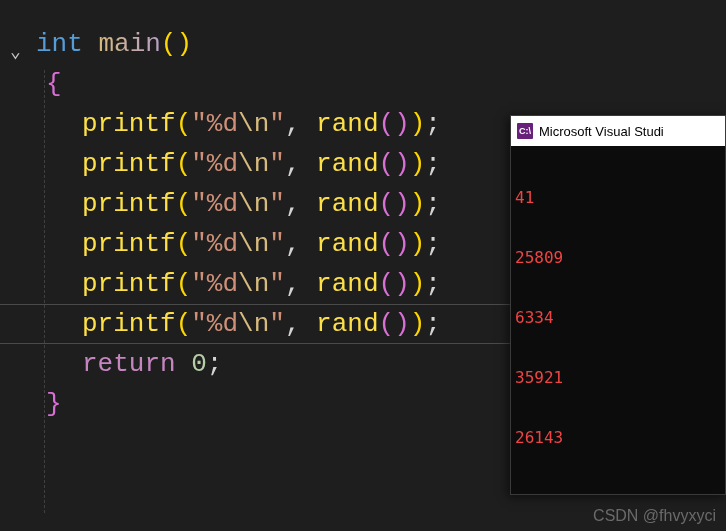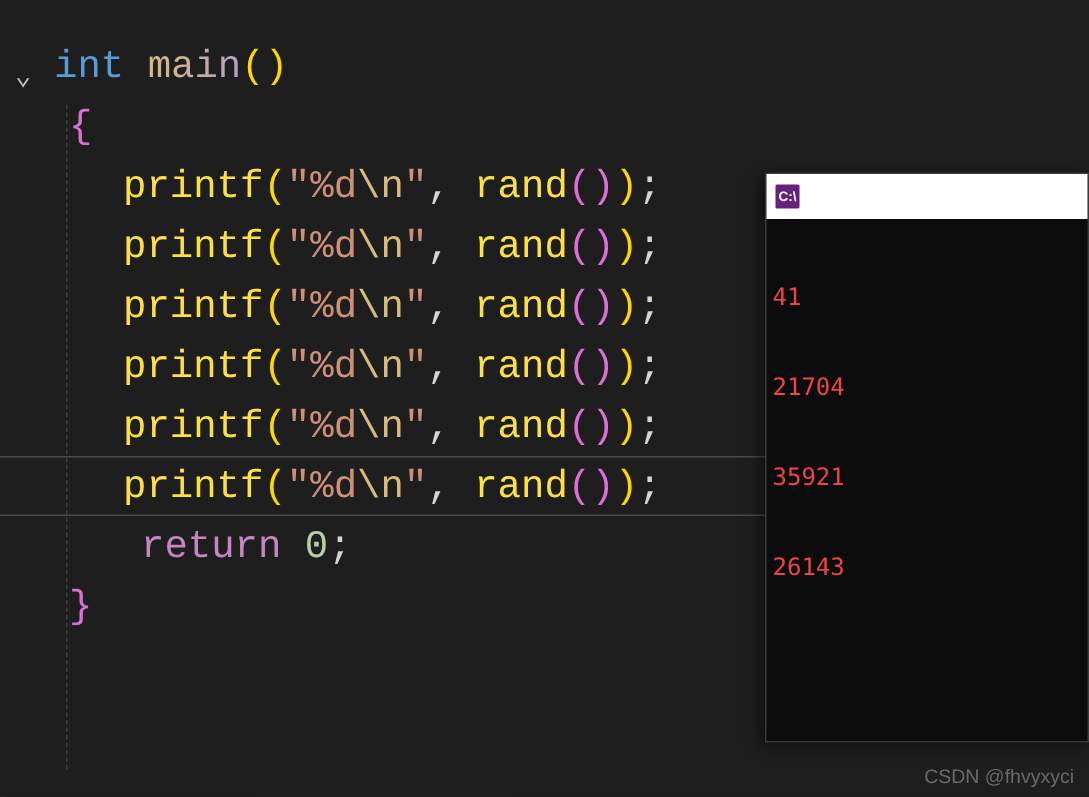--- a/index.html
+++ b/index.html
@@ -54,21 +54,21 @@
   .kw-type { color: #569cd6; }
   .fn-main { color: #c8c8c8; background: linear-gradient(90deg,#d7ba7d,#b5a0c8);-webkit-background-clip:text;background-clip:text;color:transparent;}
   .fn-call { color: #fde047; }
   .paren-y { color: #ffd700; }
   .paren-p { color: #da70d6; }
   .brace  { color: #da70d6; }
   .string  { color: #ce9178; }
   .escape  { color: #d7ba7d; }
   .punct   { color: #d4d4d4; }
   .num     { color: #b5cea8; }
-  .kw-ctrl { color: #c586c0; margin-left: 12px; }
+  .kw-ctrl { color: #c586c0; }
 
   .console {
     position: absolute;
     top: 115px;
     left: 510px;
     width: 216px;
     height: 380px;
     background: #0c0c0c;
     border: 1px solid #3a3a3a;
     font-family: "NSimSun","SimSun",Consolas,monospace;
@@ -104,21 +104,21 @@
     padding: 2px 4px;
     line-height: 20px;
     white-space: pre;
   }
   .console-line { color: #ef4444; }
   .watermark {
     position: absolute;
     right: 10px;
     bottom: 6px;
     font-family: Arial, sans-serif;
-    font-size: 13px;
+    font-size: 16px;
     color: #6a6a6a;
   }
   .left-strip {
     position:absolute;
     left:0; top:0; bottom:0;
     width:4px;
     background:#2e6b2e;
   }
 </style>
 </head>
@@ -147,24 +147,26 @@
   <div class="code-line indent2 current-line"><span class="fn-call">printf</span><span class="paren-y">(</span><span class="string">"</span><span class="string">%d</span><span class="escape">\n</span><span class="string">"</span><span class="punct">, </span><span class="fn-call">rand</span><span class="paren-p">(</span><span class="paren-p">)</span><span class="paren-y">)</span><span class="punct">;</span></div>
 
   <div class="code-line indent2"><span class="kw-ctrl">return</span> <span class="num">0</span><span class="punct">;</span></div>
 
   <div class="code-line indent1"><span class="brace">}</span></div>
 </div>
 
 <div class="console">
   <div class="console-title">
     <span class="console-icon">C:\</span>
+    <span>Microsoft Visual Studi</span>
   </div>
   <div class="console-body">
     <div class="console-line">41</div>
-    <div class="console-line">21704</div>
+    <div class="console-line">25809</div>
+    <div class="console-line">6334</div>
     <div class="console-line">35921</div>
     <div class="console-line">26143</div>
     
     
     
   </div>
 </div>
 
 <div class="watermark">CSDN @fhvyxyci</div>
 

